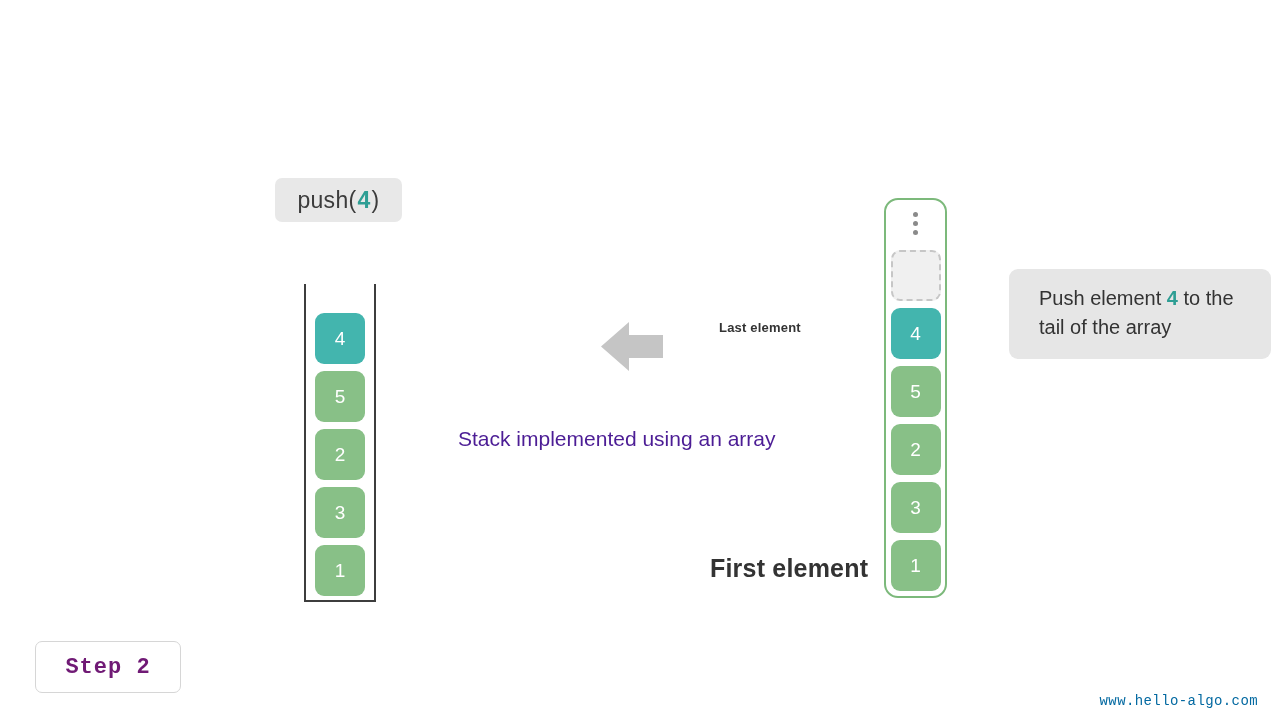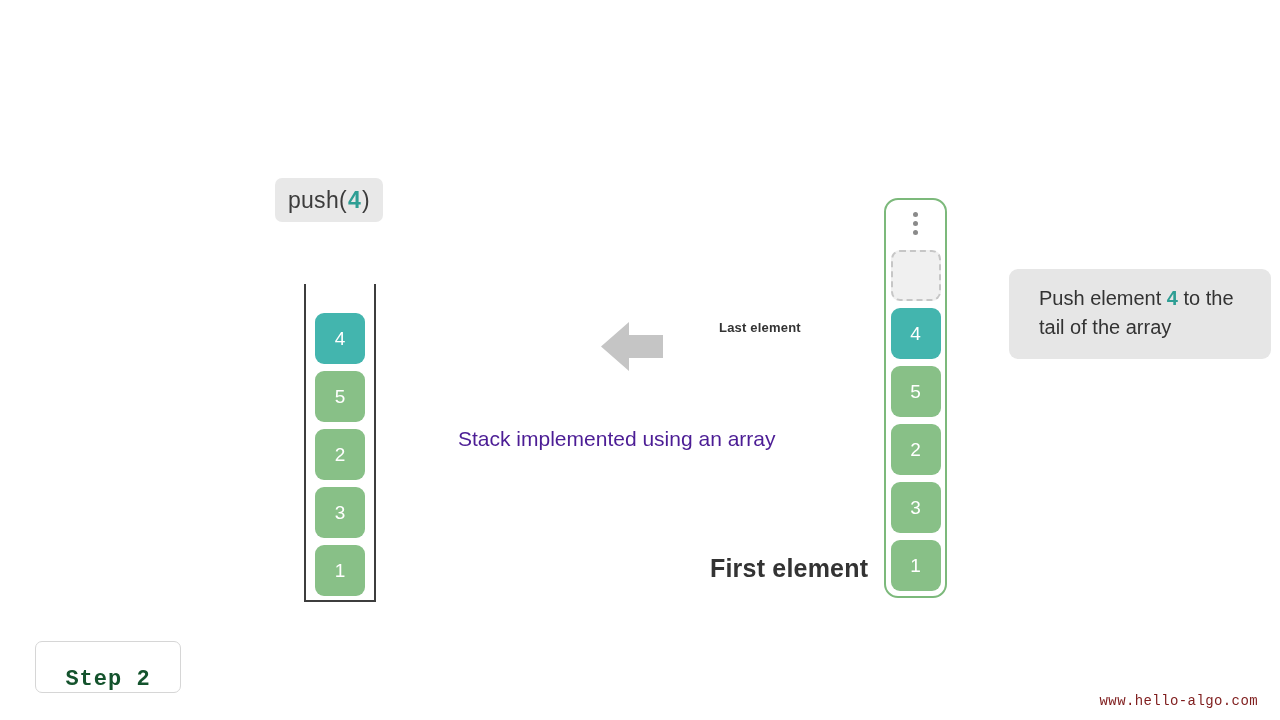--- a/index.html
+++ b/index.html
@@ -14,21 +14,21 @@
     overflow: hidden;
     font-family: "Liberation Sans", sans-serif;
     -webkit-font-smoothing: antialiased;
   }
 
   
   .op-chip {
     position: absolute;
     left: 275px;
     top: 178px;
-    width: 108px;
+    width: 127px;
     height: 44px;
     background: #e8e8e8;
     border-radius: 7px;
     display: flex;
     align-items: center;
     justify-content: center;
     font-size: 23px;
     color: #3c3c3c;
     letter-spacing: 0.3px;
   }
@@ -191,37 +191,37 @@
     position: absolute;
     left: 35px;
     top: 641px;
     width: 146px;
     height: 52px;
     box-sizing: border-box;
     border: 1px solid #d6d6d6;
     border-radius: 7px;
     background: #ffffff;
     display: flex;
-    align-items: flex-end;
+    align-items: center;
     justify-content: center;
     font-family: "Liberation Mono", monospace;
     font-size: 22px;
     font-weight: bold;
-    color: #14532d;
+    color: #701a75;
     letter-spacing: 1px;
   }
 
   
   .watermark {
     position: absolute;
     right: 22px;
     bottom: 11px;
     font-family: "Liberation Mono", monospace;
     font-size: 14px;
-    color: #7f1d1d;
+    color: #0369a1;
     letter-spacing: 0.4px;
   }
 </style>
 </head>
 <body>
 
 <div class="op-chip">
   <span>push(</span>
     <span class="arg">4</span>
     <span>)</span>

